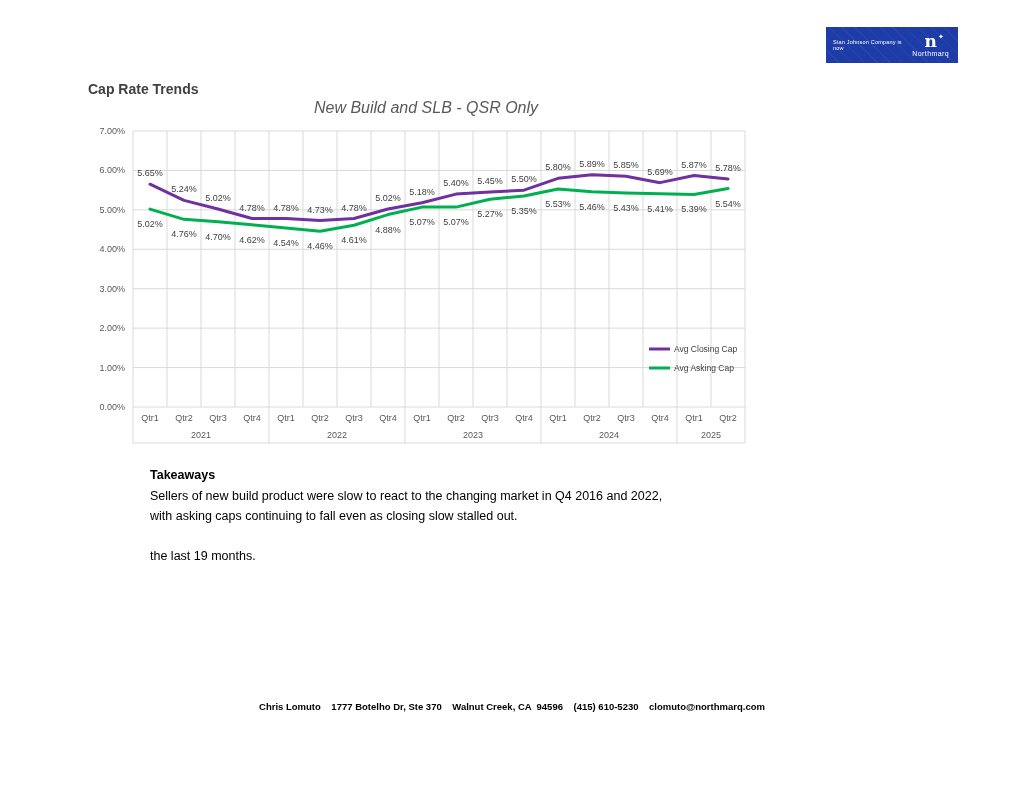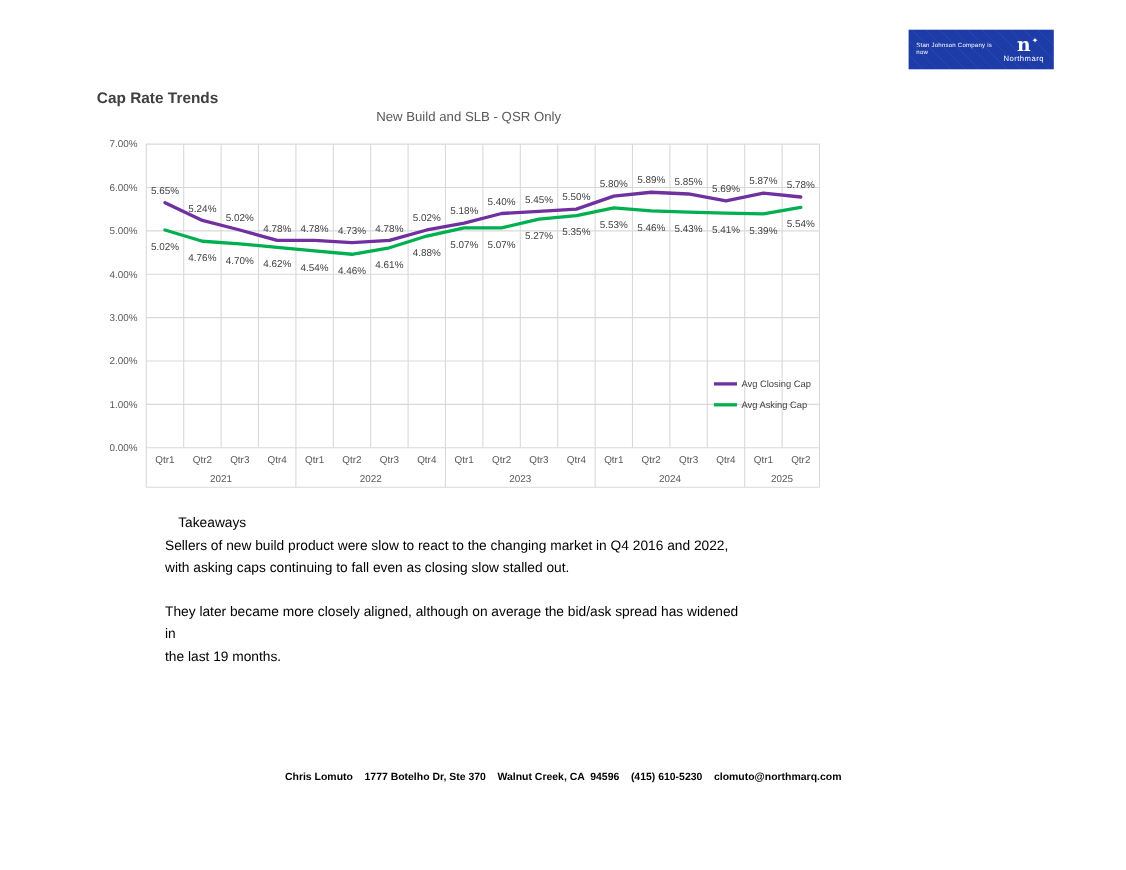--- a/index.html
+++ b/index.html
@@ -15,29 +15,29 @@
   .logo-n { position:relative; font-family:"DejaVu Serif", serif; font-weight:bold;
             color:#ffffff; font-size:17px; line-height:15px; }
   .logo-star { position:absolute; top:-4px; right:-7px; font-size:7px; color:#ffffff;
                font-family:"DejaVu Sans", sans-serif; }
   .logo-wordmark { color:#ffffff; font-size:7px; letter-spacing:0.4px; margin-top:1px; }
 
   
   .chart-title { position:absolute; left:88px; top:81px; width:676px; 
                  font-size:14px; font-weight:bold; color:#404040; }
   .chart-subtitle { position:absolute; left:88px; top:99px; width:676px; text-align:center;
-                    font-size:12px; color:#595959; }
+                    font-size:16px; color:#595959;font-style:italic; }
 
   .chart-svg { position:absolute; left:88px; top:124px; }
   svg text { font-family:"Liberation Sans", sans-serif; }
 
   
   .takeaways { position:absolute; left:150px; top:465px; width:530px; color:#000000;
                font-size:12.5px; line-height:20.5px; }
-  .takeaways-heading { font-weight:normal;margin-left:12px; }
+  .takeaways-heading { font-weight:bold; }
   .takeaways-gap { height:19px; }
 
   
   .footer { position:absolute; left:0; top:701px; width:1024px; text-align:center;
             font-size:9.5px; font-weight:bold; color:#000000; white-space:pre; }
 </style>
 </head>
 <body>
 
 <div class="page">
@@ -155,19 +155,18 @@
       <text x="586" y="228" font-size="8.5" fill="#404040">Avg Closing Cap</text>
       <line x1="561" y1="244" x2="582" y2="244" stroke="#00B050" stroke-width="3"></line>
       <text x="586" y="247" font-size="8.5" fill="#404040">Avg Asking Cap</text>
     </svg>
 
   <div class="takeaways">
     <div class="takeaways-heading">Takeaways</div>
     <div>Sellers of new build product were slow to react to the changing market in Q4 2016 and 2022,</div>
     <div>with asking caps continuing to fall even as closing slow stalled out.</div>
     <div class="takeaways-gap"></div>
-    <div>They later became more closely aligned, although on average the bid/ask spread has widened in</div>
     <div>the last 19 months.</div>
   </div>
 
   <div class="footer">Chris Lomuto    1777 Botelho Dr, Ste 370    Walnut Creek, CA  94596    (415) 610-5230    clomuto@northmarq.com</div>
 
 </div>
 
 </body></html>

